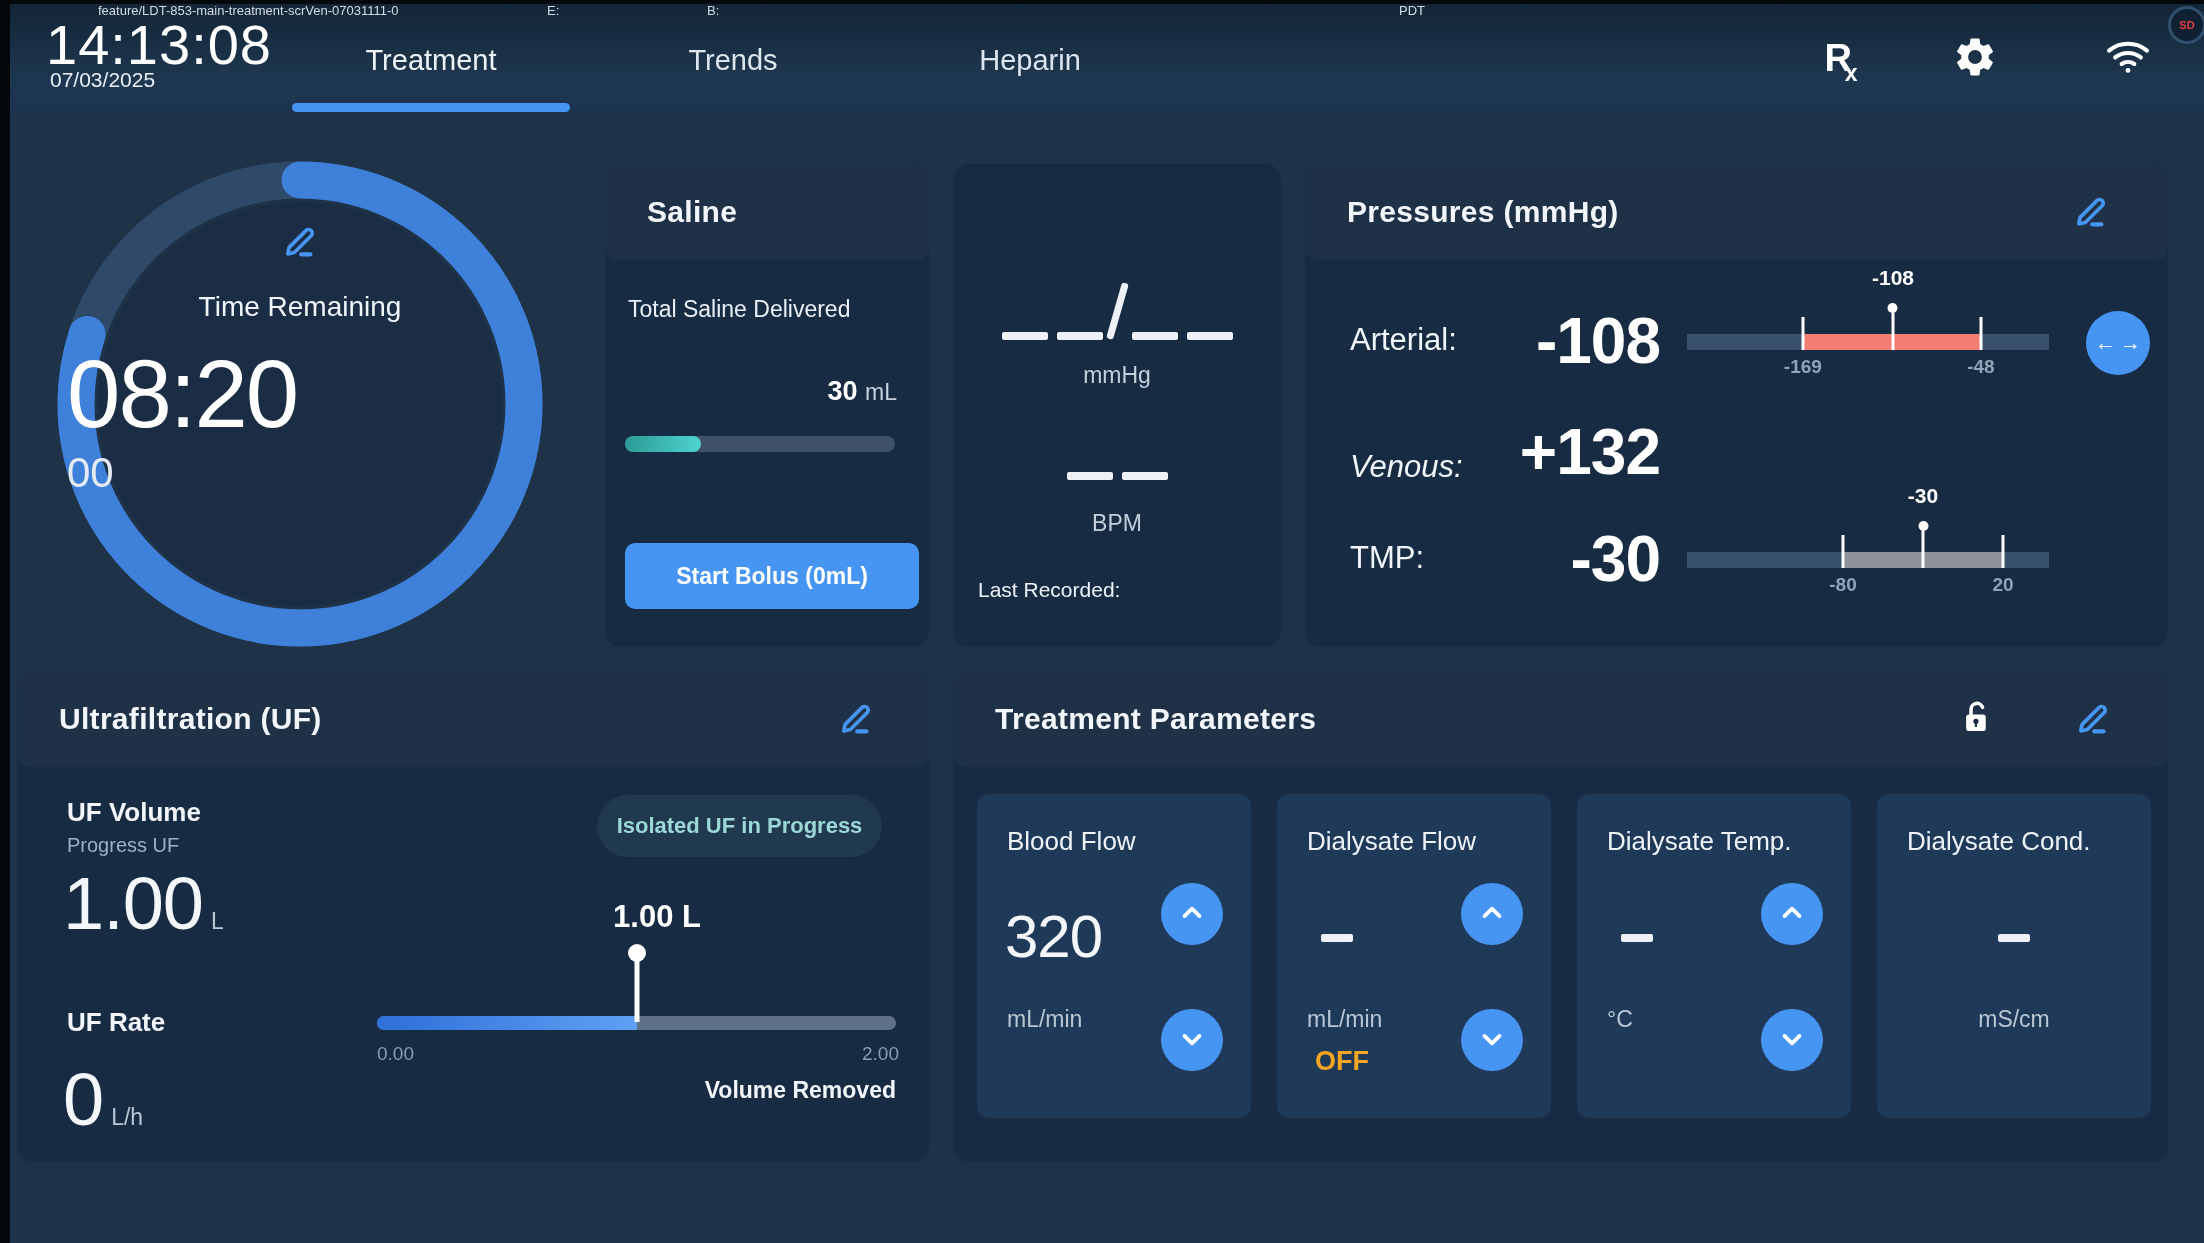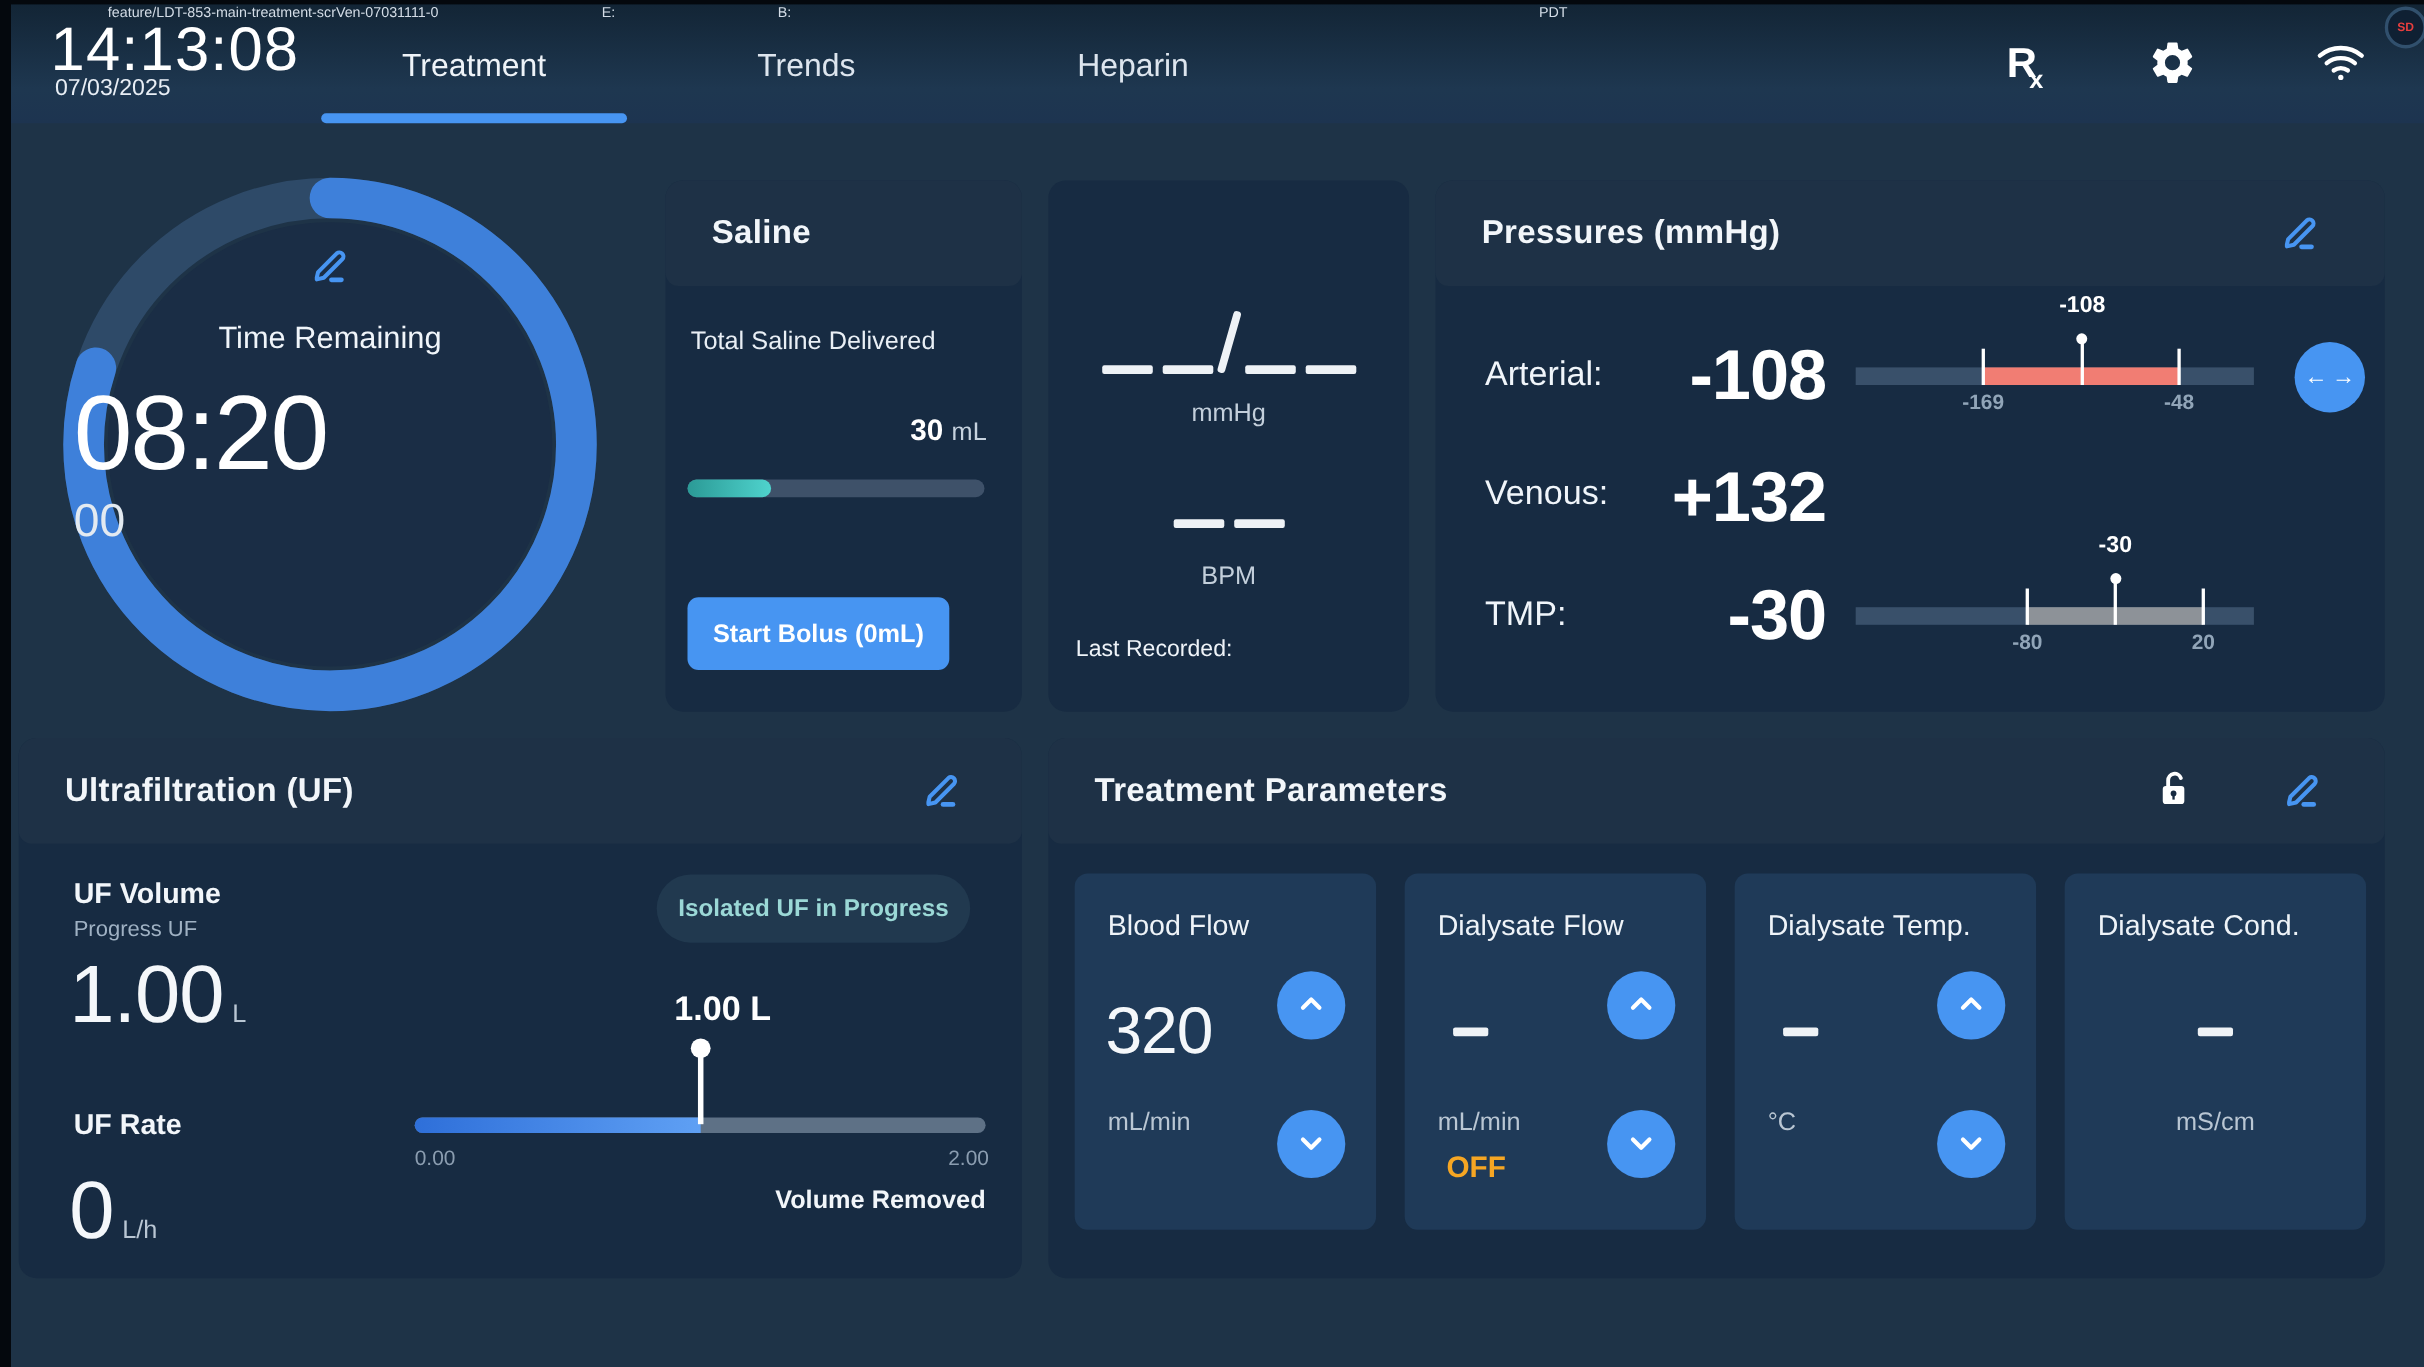--- a/index.html
+++ b/index.html
@@ -43,21 +43,21 @@
   .timer-seconds{font-size:42px;color:#e3eaf1;margin-left:10px;}
 
   
   .saline-deliv{position:absolute;left:23px;top:132px;font-size:23px;color:#e9eff5;}
   .saline-value{position:absolute;right:32px;top:212px;font-size:27px;}
   .saline-value .v{font-weight:700;color:#fff;margin-top:48px;}
   .saline-value .u{font-weight:400;color:#c6d2de;font-size:23px;}
   .saline-track{position:absolute;left:20px;top:272px;width:270px;height:16px;border-radius:8px;background:#3e5169;}
   .saline-fill{position:absolute;left:0;top:0;height:16px;border-radius:8px;
     background:linear-gradient(90deg,#2b9a96,#4fd3cd);}
-  .bolus-btn{position:absolute;left:20px;top:379px;width:238px;height:66px;border-radius:10px;
+  .bolus-btn{position:absolute;left:20px;top:379px;width:294px;height:66px;border-radius:10px;
     background:#4795f2;border:none;color:#fff;font-size:23px;font-weight:700;font-family:inherit;cursor:pointer;}
 
   
   .bp-group{position:absolute;left:0;top:118px;width:100%;display:flex;justify-content:center;align-items:flex-end;gap:9px;}
   .dash{width:46px;height:8px;border-radius:2px;background:#eef2f6;}
   .bp-slash{width:7px;height:58px;border-radius:3px;background:#eef2f6;transform:rotate(16deg);margin:0 2px;}
   .vital-unit{position:absolute;left:0;width:100%;text-align:center;font-size:23px;color:#c3cfdb;}
   .hr-group{position:absolute;left:0;top:308px;width:100%;display:flex;justify-content:center;gap:9px;}
   .last-recorded{position:absolute;left:25px;top:414px;font-size:21px;color:#eef3f8;}
 
@@ -232,21 +232,21 @@
       <div class="gmarker" style="left: 56.9%;"></div>
       <div class="gmarker-label" style="left: 56.9%;">-108</div>
       <div class="gminmax gmin" style="left: 32%;">-169</div>
       <div class="gminmax gmax" style="left: 81.2%;">-48</div>
     </div>
     <button class="swap-btn">
       <span>←</span>
       <span>→</span>
     </button>
 
-    <div class="prow-label" style="top:266px;">Venous:</div>
+    <div class="prow-label" style="top:285px;font-style:italic;">Venous:</div>
     <div class="prow-value" style="left:125px;top:251px;">+132</div>
 
     <div class="prow-label" style="top:376px;">TMP:</div>
     <div class="prow-value" style="left:125px;top:358px;">-30</div>
     <div class="gauge" style="top:306px;">
       <div class="gtrack"></div>
       <div class="gfill" style="left: 43.1%; width: 44.2%; background: rgb(141, 146, 152);"></div>
       <div class="gtick gtick-min" style="left: 43.1%;"></div>
       <div class="gtick gtick-max" style="left: 87.3%;"></div>
       <div class="gmarker" style="left: 65.2%;"></div>

